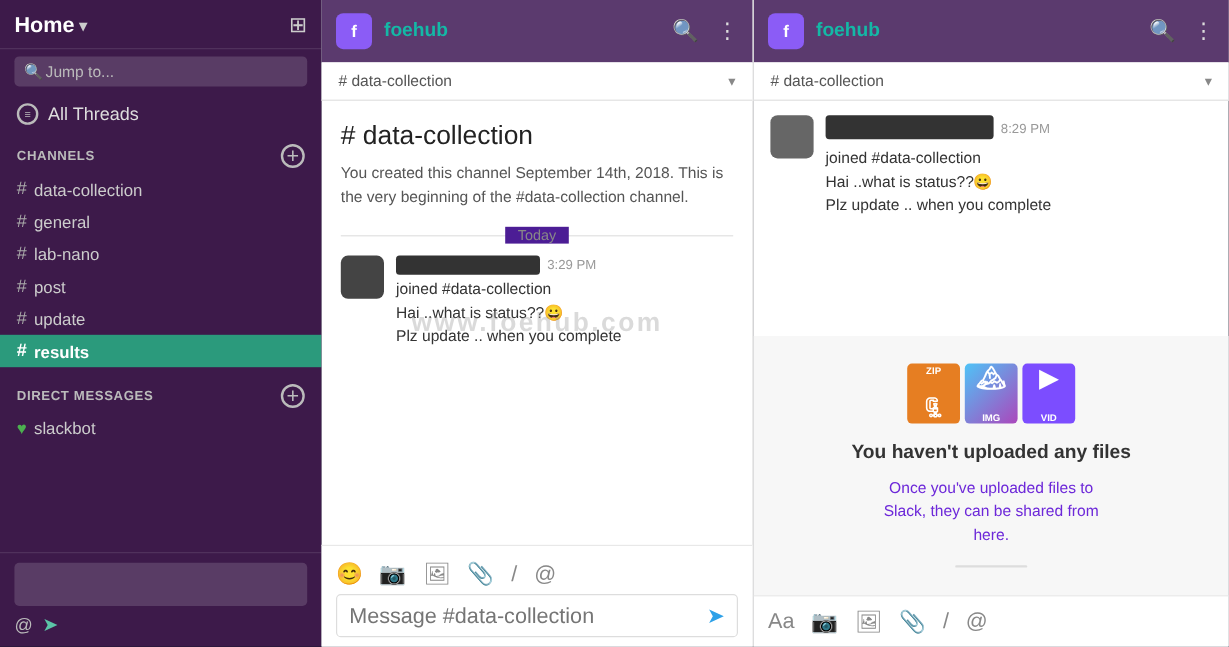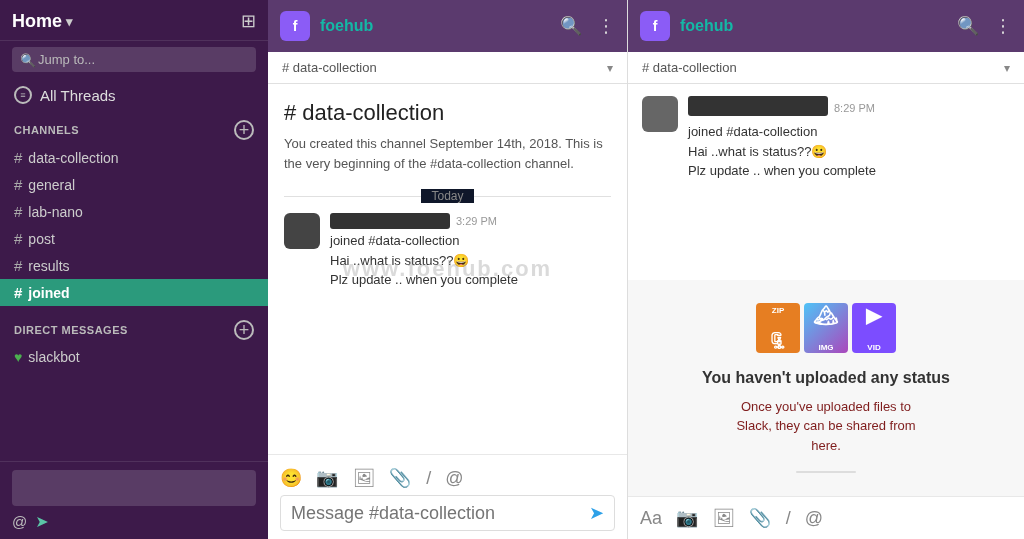--- a/index.html
+++ b/index.html
@@ -267,21 +267,21 @@
     }
     .date-divider::before {
       content: '';
       position: absolute;
       left: 0; right: 0; top: 50%;
       height: 1px;
       background: #e0e0e0;
       z-index: 0;
     }
     .date-divider span {
-      background: #0f172a;
+      background: #4c1d95;
       padding: 0 10px;
       position: relative;
       z-index: 1;
     }
     .message-group {
       display: flex;
       gap: 10px;
       margin-bottom: 12px;
       align-items: flex-start;
     }
@@ -426,40 +426,40 @@
     .file-icon-card.vid { background: #7c4dff; }
     .file-no-upload-title {
       font-size: 16px;
       font-weight: 700;
       color: #333;
       text-align: center;
       margin-bottom: 10px;
     }
     .file-no-upload-desc {
       font-size: 13px;
-      color: #7f1d1d;
+      color: #6d28d9;
       text-align: center;
       line-height: 1.5;
       max-width: 200px;
     }
     .file-divider {
       width: 60px;
       height: 2px;
       background: #ddd;
       margin: 16px auto 0;
       border-radius: 2px;
     }
     .right-input-bar {
       padding: 6px 12px;
       background: #fff;
       border-top: 1px solid #e8e8e8;
     }
     .right-input-icons-row {
       display: flex;
-      align-items: center;
+      align-items: flex-start;
       gap: 14px;
       padding: 4px 0;
     }
   </style>
 </head>
 <body>
 
 <div class="sidebar">
 
   <div class="sidebar-header">
@@ -497,25 +497,25 @@
     <div class="channel-item">
       <span class="channel-hash">#</span>
       <span>lab-nano</span>
     </div>
     <div class="channel-item">
       <span class="channel-hash">#</span>
       <span>post</span>
     </div>
     <div class="channel-item">
       <span class="channel-hash">#</span>
-      <span>results</span>
+      <span>update</span>
     </div>
     <div class="channel-item active">
       <span class="channel-hash">#</span>
-      <span>joined</span>
+      <span>results</span>
     </div>
   </div>
 
   <div class="dm-section">
     <div class="section-header">
       <span class="section-label">DIRECT MESSAGES</span>
       <div class="section-add">+</div>
     </div>
     <div class="dm-item">
       <span class="dm-heart">♥</span>
@@ -638,21 +638,21 @@
         <div class="file-icon-card img">
           <span style="font-size:20px;">🏔</span>
           <span style="font-size:8px;color:#fff;">IMG</span>
         </div>
         <div class="file-icon-card vid">
           <span style="font-size:20px;">▶</span>
           <span style="font-size:8px;color:#fff;">VID</span>
         </div>
       </div>
 
-      <div class="file-no-upload-title">You haven't uploaded any status</div>
+      <div class="file-no-upload-title">You haven't uploaded any files</div>
       <div class="file-no-upload-desc">Once you've uploaded files to Slack, they can be shared from here.</div>
       <div class="file-divider"></div>
     </div>
 
     <div class="right-input-bar">
       <div class="right-input-icons-row">
         <span class="input-icon-btn">Aa</span>
         <span class="input-icon-btn">📷</span>
         <span class="input-icon-btn">🖼</span>
         <span class="input-icon-btn">📎</span>

